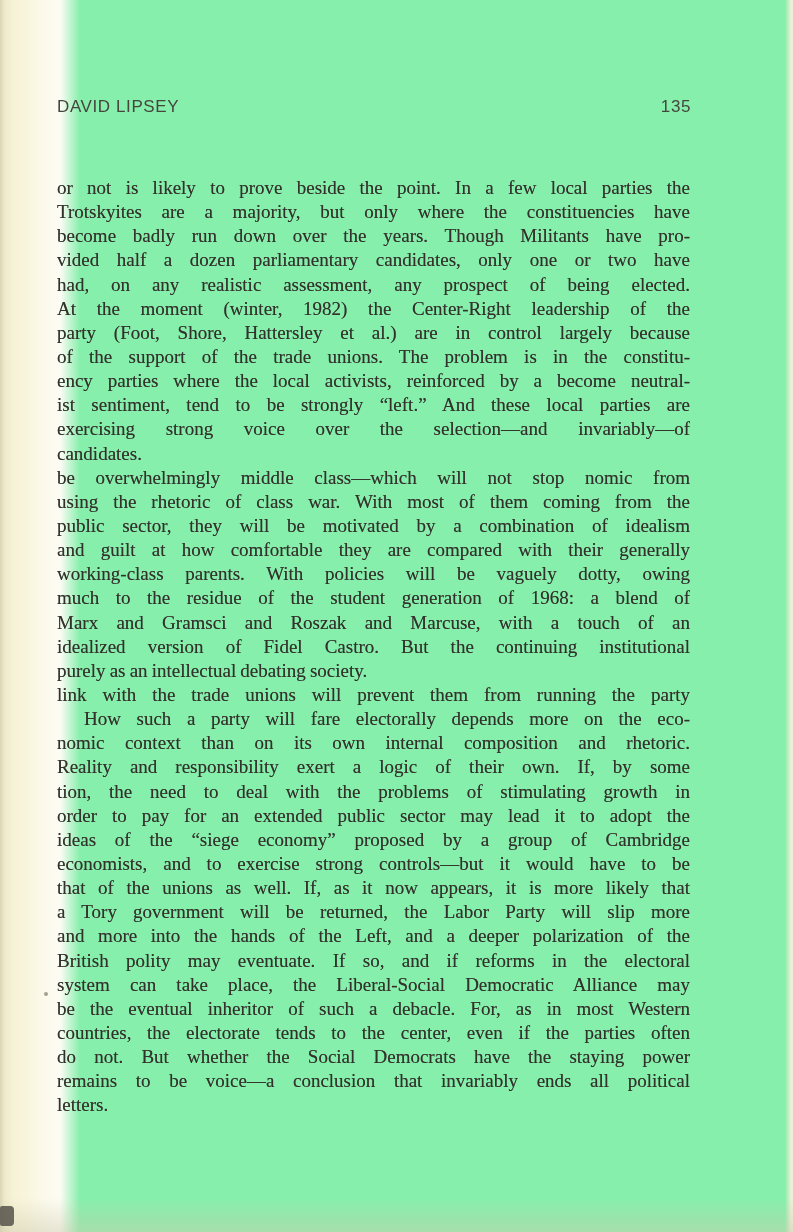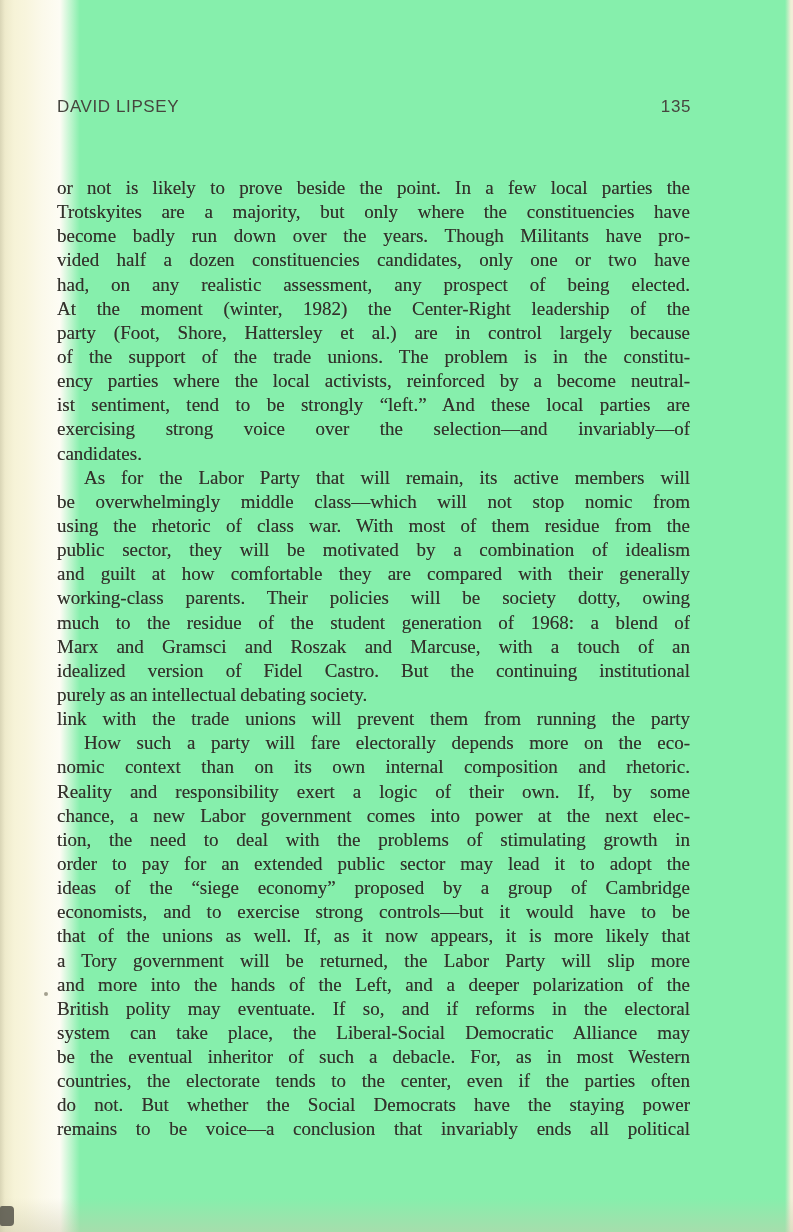--- a/index.html
+++ b/index.html
@@ -113,54 +113,53 @@
 
   <div class="page-header">
     <span>DAVID LIPSEY</span>
     <span>135</span>
   </div>
 
   <div class="text-block" id="text-block">
       <div class="line">or not is likely to prove beside the point. In a few local parties the</div>
       <div class="line">Trotskyites are a majority, but only where the constituencies have</div>
       <div class="line">become badly run down over the years. Though Militants have pro-</div>
-      <div class="line">vided half a dozen constituencies candidates, only one or two have</div>
+      <div class="line">vided half a dozen parliamentary candidates, only one or two have</div>
       <div class="line">had, on any realistic assessment, any prospect of being elected.</div>
       <div class="line">At the moment (winter, 1982) the Center-Right leadership of the</div>
       <div class="line">party (Foot, Shore, Hattersley et al.) are in control largely because</div>
       <div class="line">of the support of the trade unions. The problem is in the constitu-</div>
       <div class="line">ency parties where the local activists, reinforced by a become neutral-</div>
       <div class="line">ist sentiment, tend to be strongly “left.” And these local parties are</div>
       <div class="line">exercising strong voice over the selection—and invariably—of</div>
       <div class="line last">candidates.</div>
-      <div class="line indent">As for the Labor Party that will remain, its active members will</div>
       <div class="line">be overwhelmingly middle class—which will not stop nomic from</div>
-      <div class="line">using the rhetoric of class war. With most of them residue from the</div>
+      <div class="line">using the rhetoric of class war. With most of them coming from the</div>
       <div class="line">public sector, they will be motivated by a combination of idealism</div>
       <div class="line">and guilt at how comfortable they are compared with their generally</div>
-      <div class="line">working-class parents. Their policies will be society dotty, owing</div>
+      <div class="line">working-class parents. With policies will be vaguely dotty, owing</div>
       <div class="line">much to the residue of the student generation of 1968: a blend of</div>
       <div class="line">Marx and Gramsci and Roszak and Marcuse, with a touch of an</div>
       <div class="line">idealized version of Fidel Castro. But the continuing institutional</div>
       <div class="line last">purely as an intellectual debating society.</div>
       <div class="line">link with the trade unions will prevent them from running the party</div>
       <div class="line indent">How such a party will fare electorally depends more on the eco-</div>
       <div class="line">nomic context than on its own internal composition and rhetoric.</div>
       <div class="line">Reality and responsibility exert a logic of their own. If, by some</div>
-      <div class="line">chance, a new Labor government comes into power at the next elec-</div>
       <div class="line">tion, the need to deal with the problems of stimulating growth in</div>
       <div class="line">order to pay for an extended public sector may lead it to adopt the</div>
       <div class="line">ideas of the “siege economy” proposed by a group of Cambridge</div>
       <div class="line">economists, and to exercise strong controls—but it would have to be</div>
       <div class="line">that of the unions as well. If, as it now appears, it is more likely that</div>
       <div class="line">a Tory government will be returned, the Labor Party will slip more</div>
       <div class="line">and more into the hands of the Left, and a deeper polarization of the</div>
       <div class="line">British polity may eventuate. If so, and if reforms in the electoral</div>
       <div class="line">system can take place, the Liberal-Social Democratic Alliance may</div>
       <div class="line">be the eventual inheritor of such a debacle. For, as in most Western</div>
       <div class="line">countries, the electorate tends to the center, even if the parties often</div>
       <div class="line">do not. But whether the Social Democrats have the staying power</div>
       <div class="line">remains to be voice—a conclusion that invariably ends all political</div>
+      <div class="line last">letters.</div>
     </div>
 
   <div class="ink-speck"></div>
   <div class="corner-mark"></div>
 </div>
 
 </body></html>

